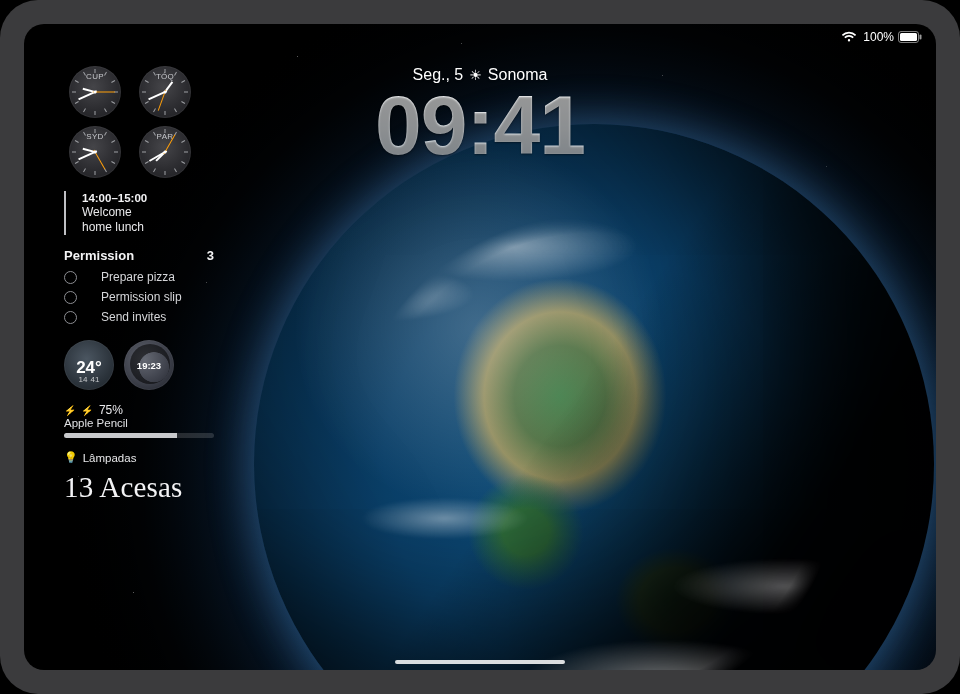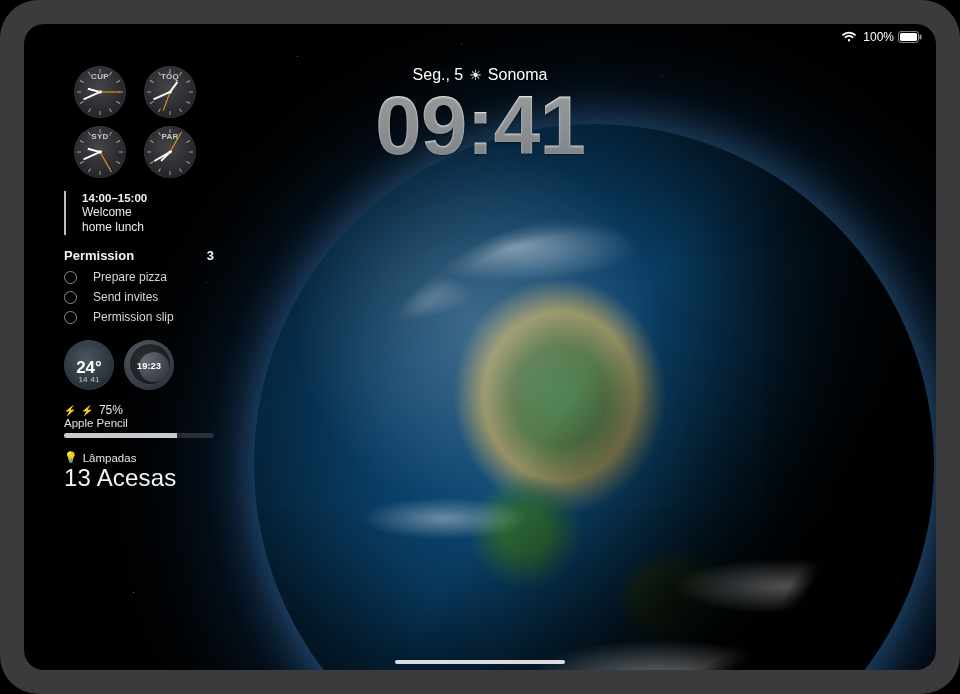--- a/index.html
+++ b/index.html
@@ -109,21 +109,21 @@
     color: #e6e6e6;
     display: flex; flex-direction: column; gap: 13px;
     font-size: 12px;
   }
 
   
   .world-clocks {
     display: grid; grid-template-columns: 1fr 1fr; gap: 8px;
     width: 132px;
   }
-  .clock-cell { display:flex; flex-direction:column; align-items:flex-end; gap:1px;font-weight:bold; }
+  .clock-cell { display:flex; flex-direction:column; align-items:center; gap:1px; }
   .clock-face {
     width: 52px; height: 52px; border-radius: 50%;
     background: radial-gradient(circle at 47% 40%, #454549 0%, #2c2c30 55%, #1b1b1e 100%);
     position: relative;
     box-shadow: 0 0 0 1px rgba(255,255,255,.05) inset;
   }
   .clock-face::after{
     content:""; position:absolute; left:50%; top:50%;
     width:3px;height:3px;border-radius:50%;
     background:#fff; transform:translate(-50%,-50%);
@@ -141,21 +141,21 @@
     border-left: 2px solid #bfc0c4;
     padding-left: 16px; line-height: 1.25;
     width: 130px;
   }
   .event .time { font-size: 11.5px; font-weight:600; color:#f2f2f4; }
   .event .title { font-size: 12px; color:#e8e8ea; }
 
   
   .reminders { width: 150px; }
   .rem-head { display:flex; justify-content:space-between; font-size:13px; font-weight:600; color:#f4f4f5; margin-bottom:4px;}
-  .rem-item { display:flex; align-items:center; gap:16px; padding:3px 0; font-size:12px; color:#d5d6d9;}
+  .rem-item { display:flex; align-items:center; gap:24px; padding:3px 0; font-size:12px; color:#d5d6d9;}
   .rem-radio { width:13px; height:13px; border-radius:50%; border:1.5px solid #8d8e93; flex:none;}
 
   
   .mini-row { display:flex; gap:10px; align-items:center; }
   .mini {
     width:50px; height:50px; border-radius:50%;
     background: radial-gradient(circle at 45% 38%, #4b5661 0%, #2c343c 60%, #1a2026 100%);
     color:#fff; display:flex; flex-direction:column; align-items:center; justify-content:center;
     font-size:10px; line-height:1;
     box-shadow: 0 0 0 1px rgba(255,255,255,.05) inset;
@@ -177,21 +177,21 @@
   .battery-widget { width:150px; }
   .batt-label { display:flex; align-items:center; gap:5px; font-size:12px; color:#e9e9ec; }
   .batt-label .pct { font-weight:400;text-align:right; }
   .batt-name { font-size:11.5px; color:#dfe0e3; margin-bottom:4px;}
   .batt-bar { width:100%; height:5px; border-radius:3px; background:rgba(255,255,255,.15); overflow:hidden;}
   .batt-fill { height:100%; background:#c8c9cc; width:75%; }
 
   
   .home-widget { width:150px; color:#f3f3f5; }
   .home-head { font-size:11.5px; display:flex; align-items:center; gap:5px; opacity:.95;}
-  .home-count { font-size:24px; font-weight:400; margin-top:0; letter-spacing:.2px;}
+  .home-count { font-size:29px; font-weight:400; margin-top:7px; letter-spacing:.2px;font-family:Liberation Serif, serif;}
 
   
   .home-indicator {
     position:absolute; bottom:6px; left:50%; transform:translateX(-50%);
     width:170px; height:4px; border-radius:3px;
     background: rgba(255,255,255,.85);
   }
 
   .bolt { font-size:10px; }
   .bulb { font-size:11px; }
@@ -328,25 +328,25 @@
           <span>Permission</span>
           <span>3</span>
         </div>
         <div id="reminders-list">
             <div class="rem-item">
               <span class="rem-radio"></span>
               <span>Prepare pizza</span>
             </div>
             <div class="rem-item">
               <span class="rem-radio"></span>
-              <span>Send invites</span>
+              <span>Permission slip</span>
             </div>
             <div class="rem-item">
               <span class="rem-radio"></span>
-              <span>Permission slip</span>
+              <span>Send invites</span>
             </div>
           </div>
       </div>
 
       <div class="mini-row">
         <div class="mini weather">
           <div class="big"><span>24</span>°</div>
           <div class="small">
             <span>14</span>
             <span>41</span>

